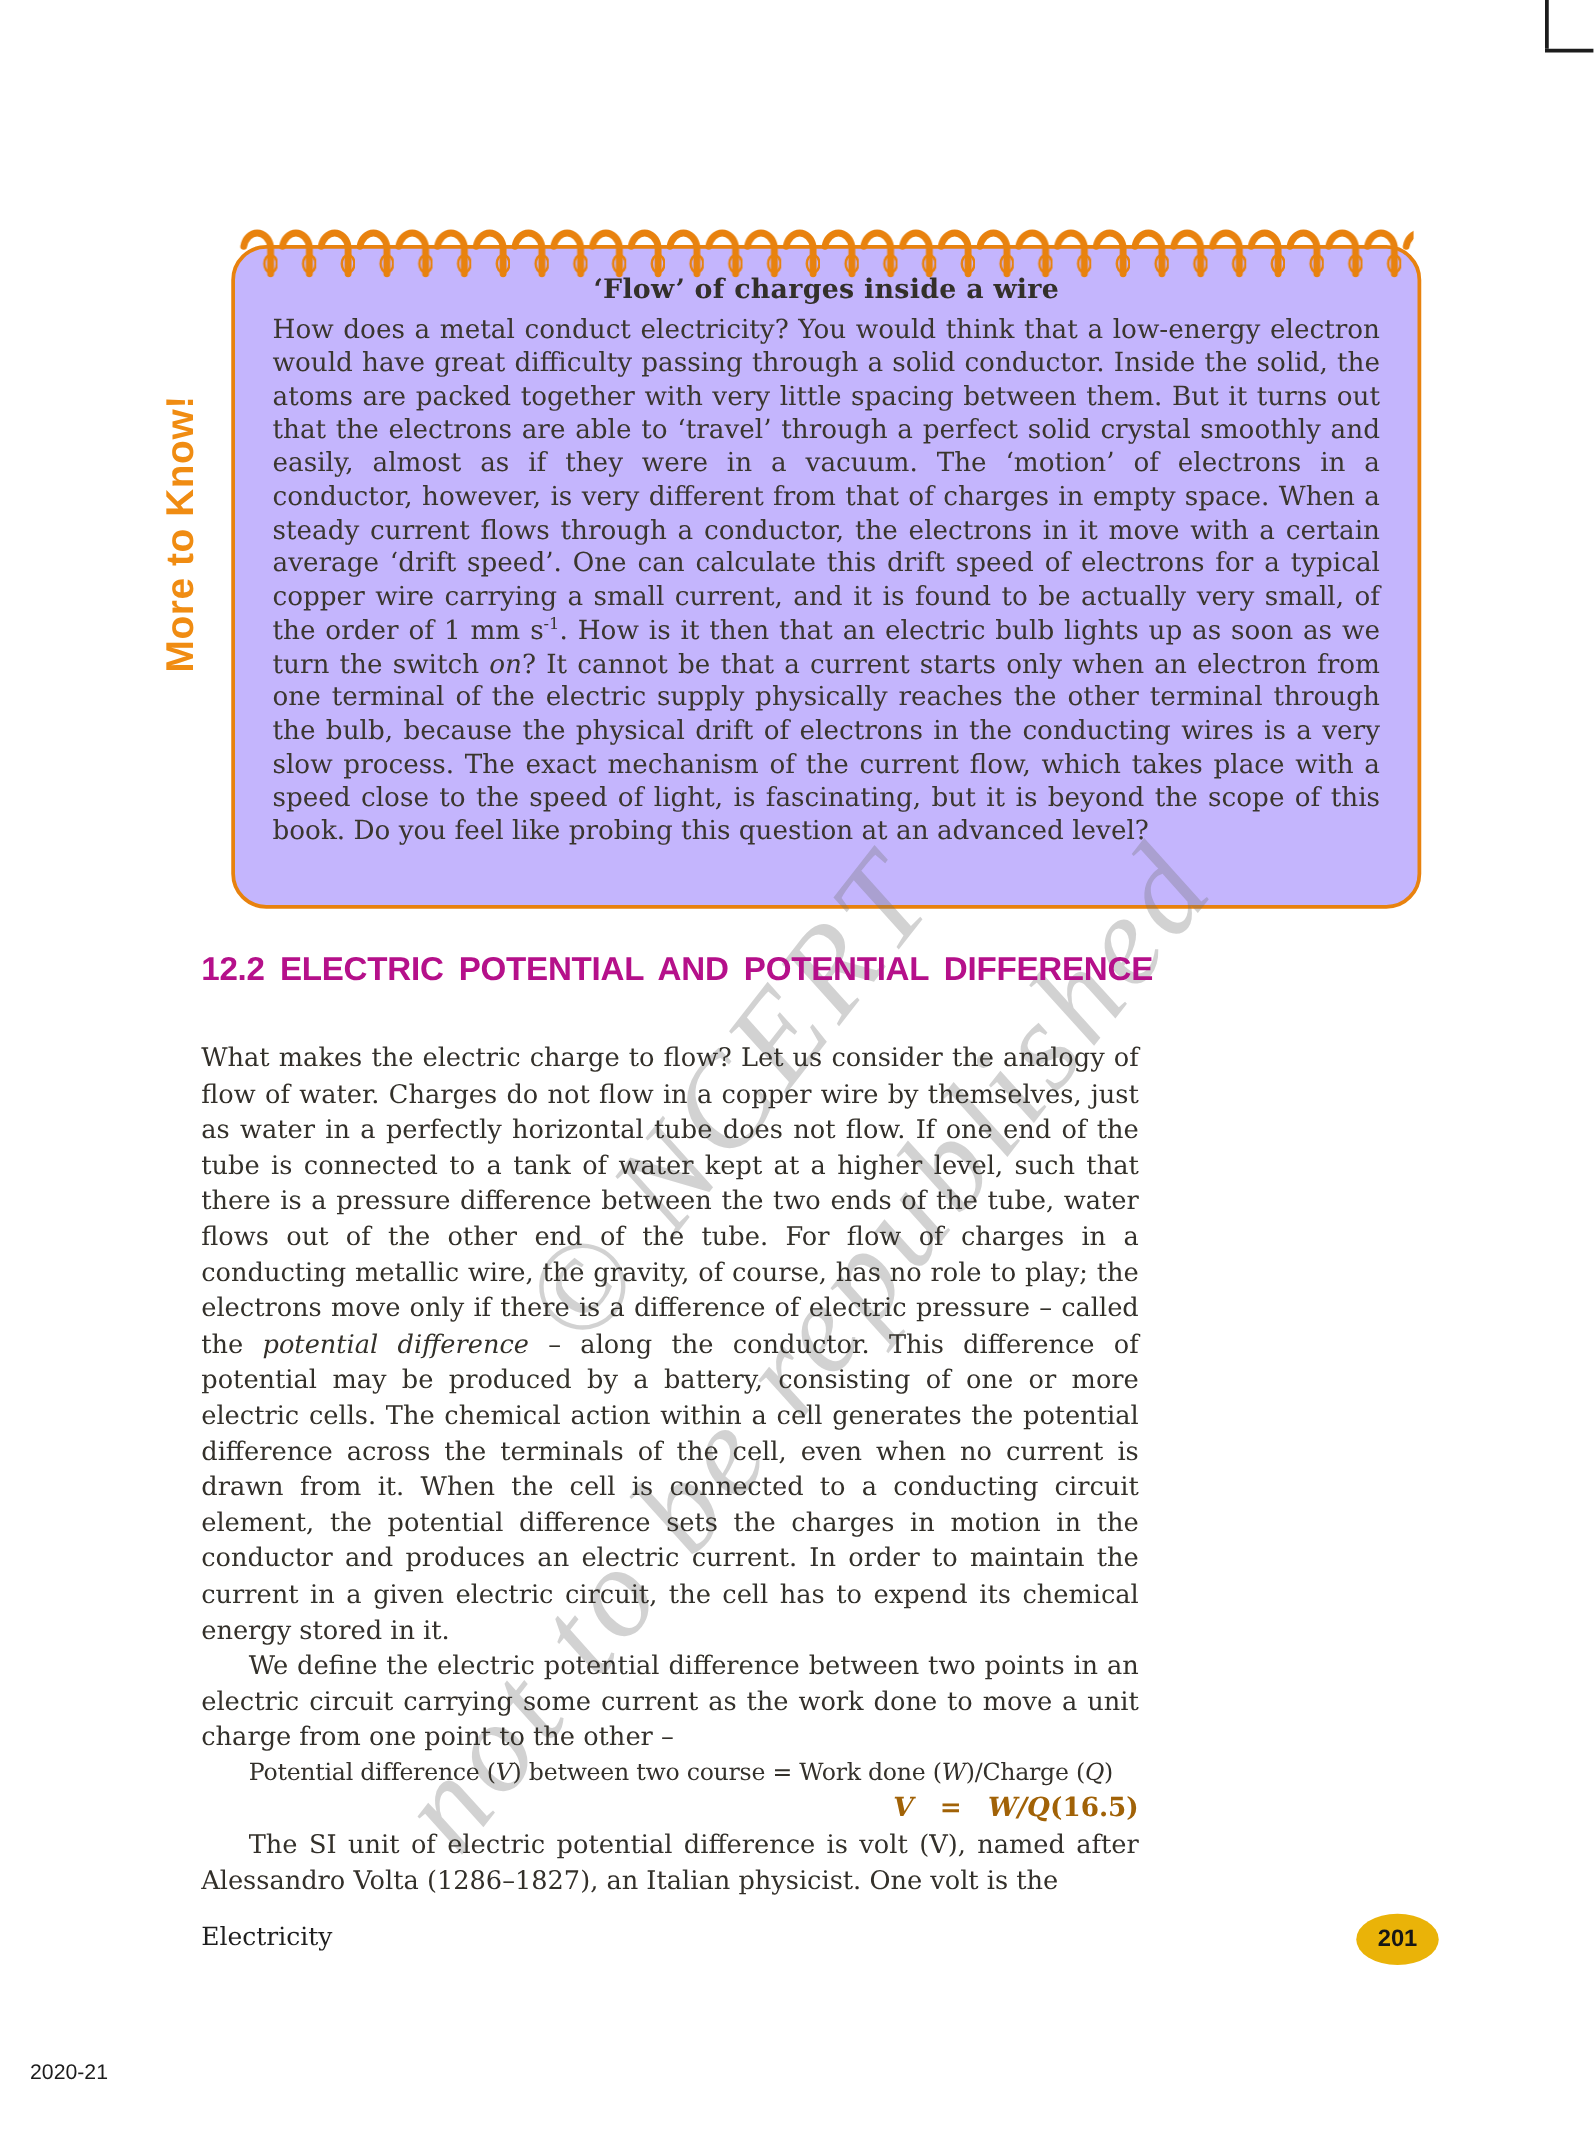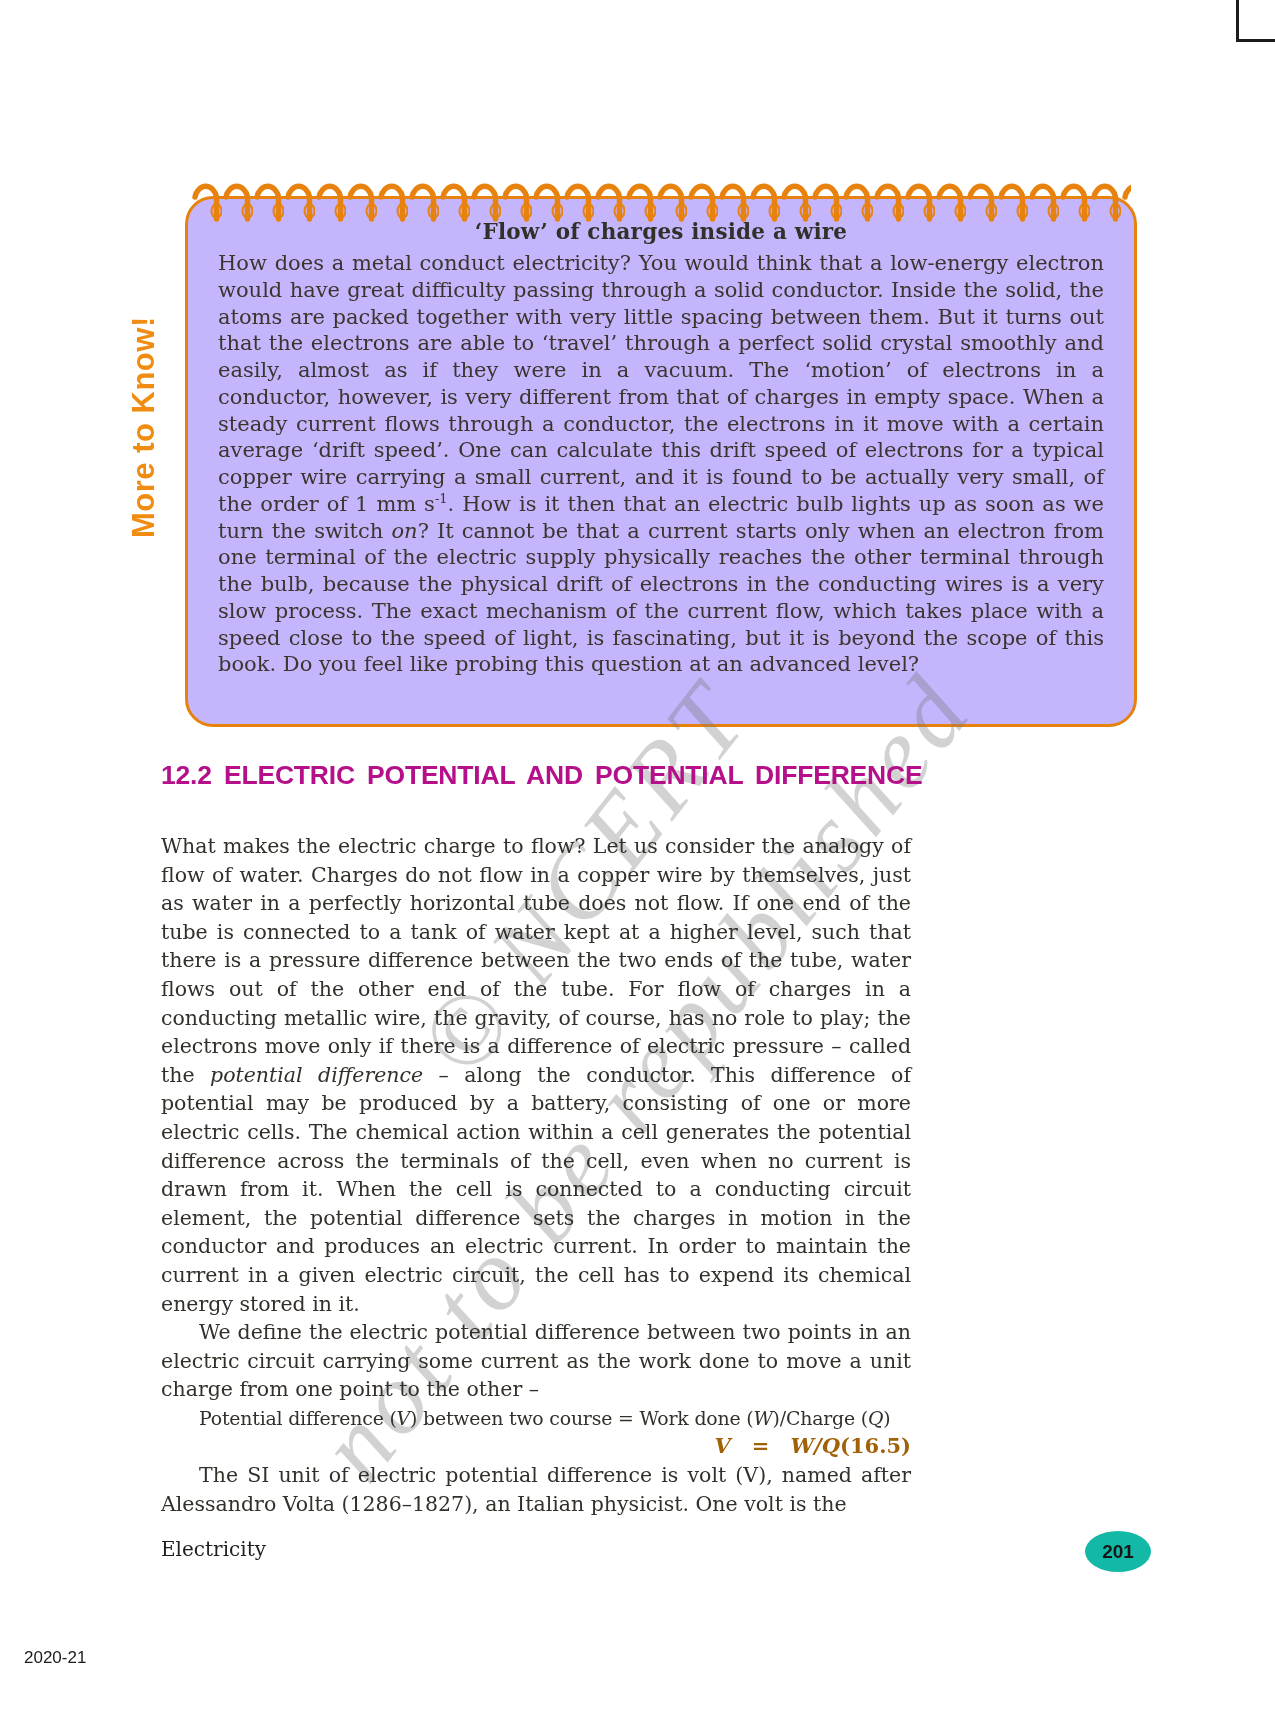--- a/index.html
+++ b/index.html
@@ -48,21 +48,21 @@
   .main p{margin:0;}
   .indent{text-indent:38px;}
   .defline{text-indent:38px;font-size:18.9px;line-height:1.51;letter-spacing:-0.2px;text-align:left;}
   .eq{display:flex;justify-content:flex-end;color:#a16207;font-size:21px;line-height:28.5px;padding-left:38px;font-weight:bold;}
   sup{font-size:.62em;}
 
   
   .footer-left{position:absolute;left:161px;top:1537px;font-size:20px;color:#1f1f1f;z-index:3;}
   .badge{
     position:absolute;left:1085px;top:1531px;width:66px;height:41px;border-radius:50%;
-    background:#14b8a6;display:flex;align-items:center;justify-content:center;z-index:3;
+    background:#eab308;display:flex;align-items:center;justify-content:center;z-index:3;
     font-family:"Liberation Sans",sans-serif;font-weight:bold;font-size:19px;color:#161616;
   }
   .year{
     position:absolute;left:0;top:1648px;width:1275px;text-align:left;z-index:3;
     font-family:"Liberation Sans",sans-serif;font-size:17px;color:#1c1c1c;margin-left:24px;
   }
 </style>
 </head>
 <body>
 

